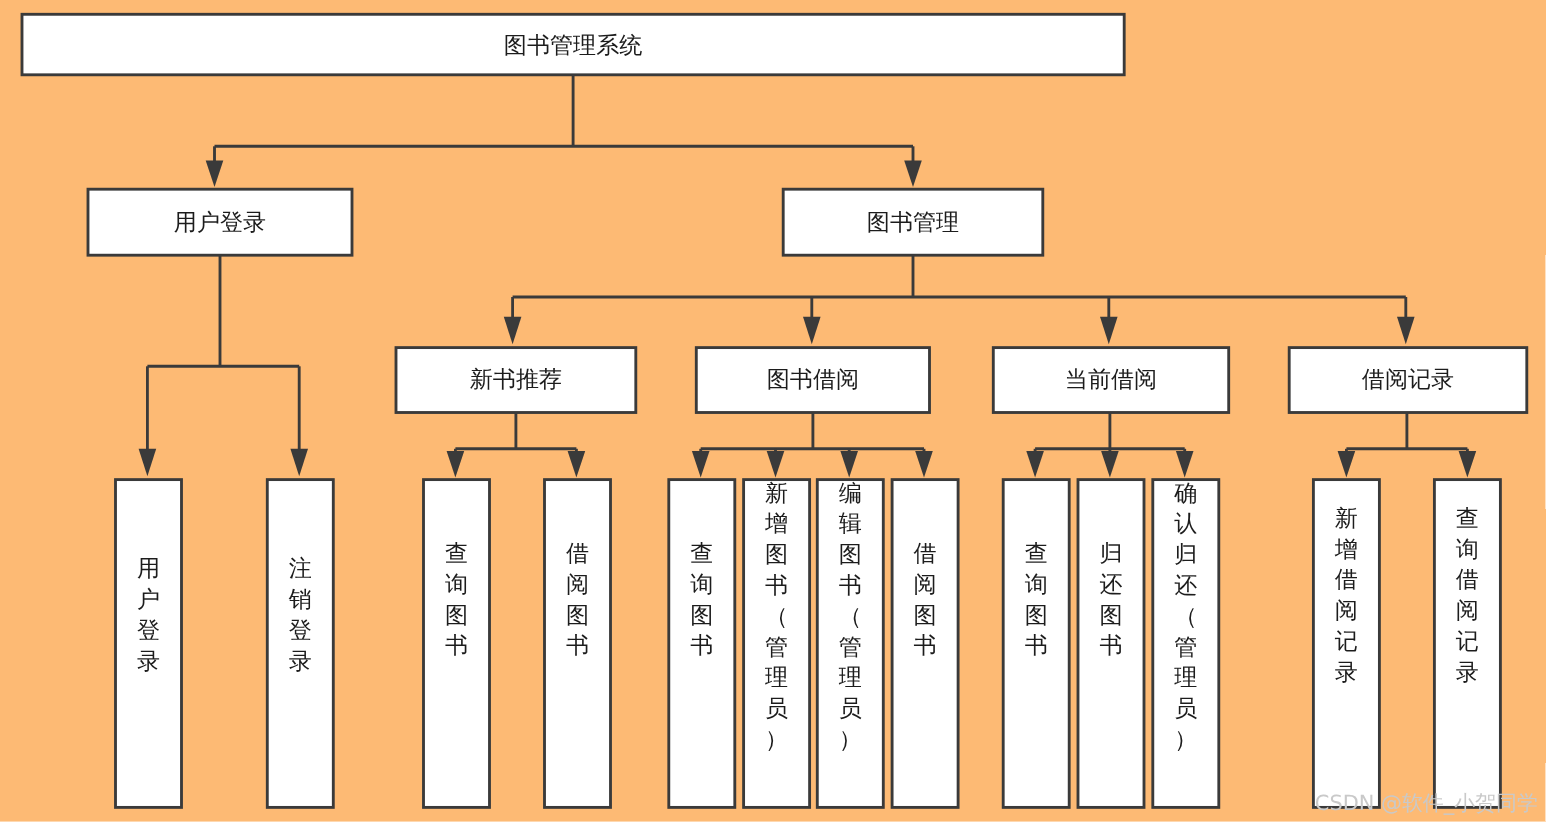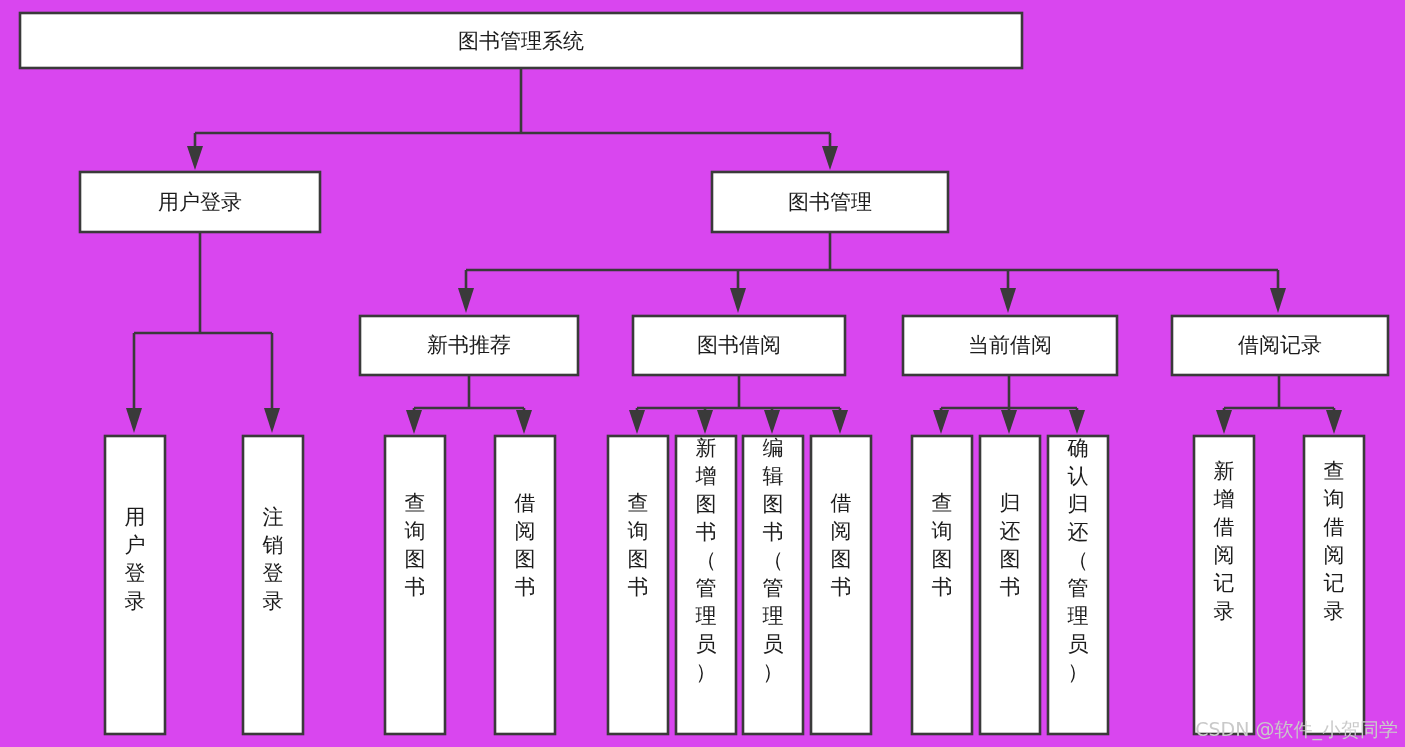--- a/index.html
+++ b/index.html
@@ -8,21 +8,21 @@
     padding: 0;
     background: #ffffff;
   }
   body {
     font-family: "DejaVu Sans", "Liberation Sans", sans-serif;
   }
   #diagram-root {
     position: relative;
     width: 1405px;
     height: 747px;
-    background: #d946ef;
+    background: #fdba74;
     overflow: hidden;
   }
   svg.tree-canvas {
     position: absolute;
     left: 0;
     top: 0;
     width: 1405px;
     height: 747px;
   }
   .node-box {

